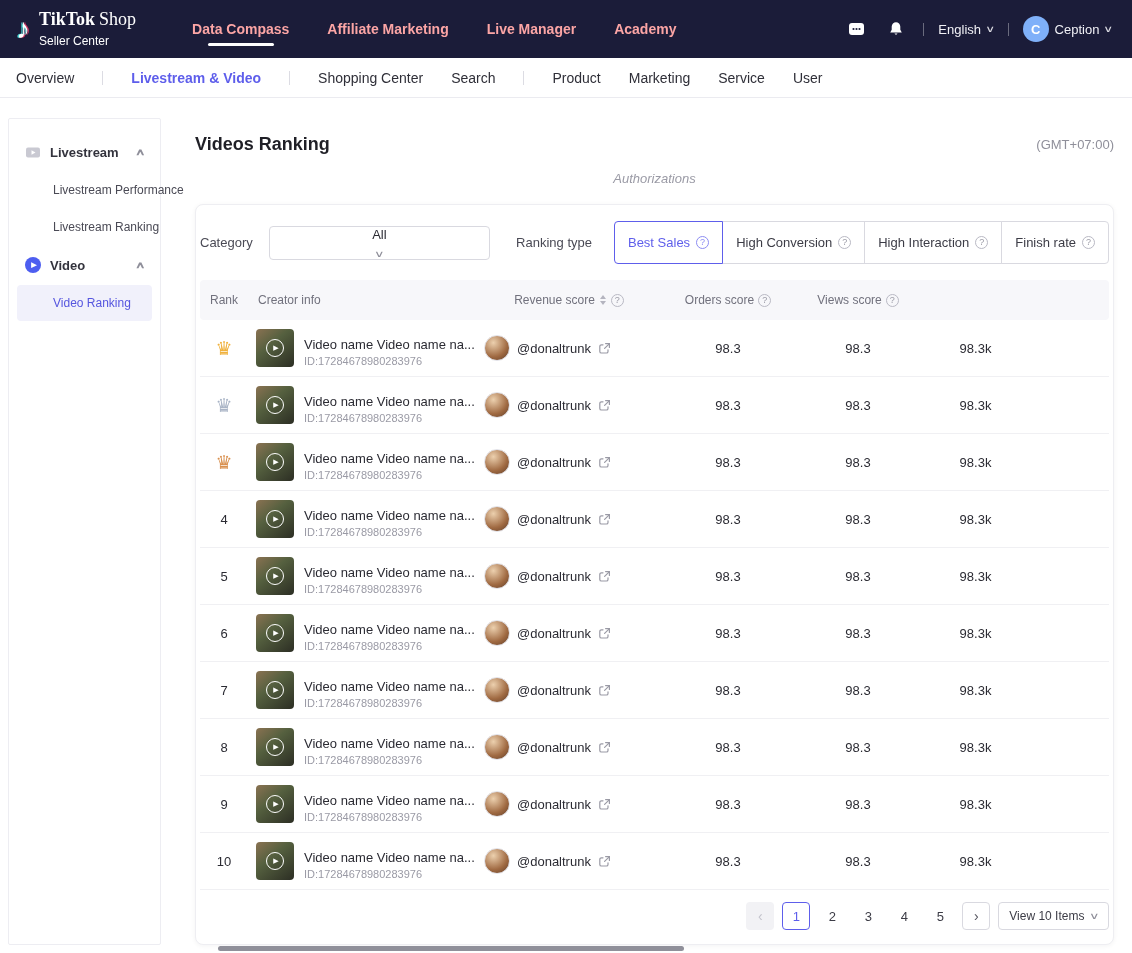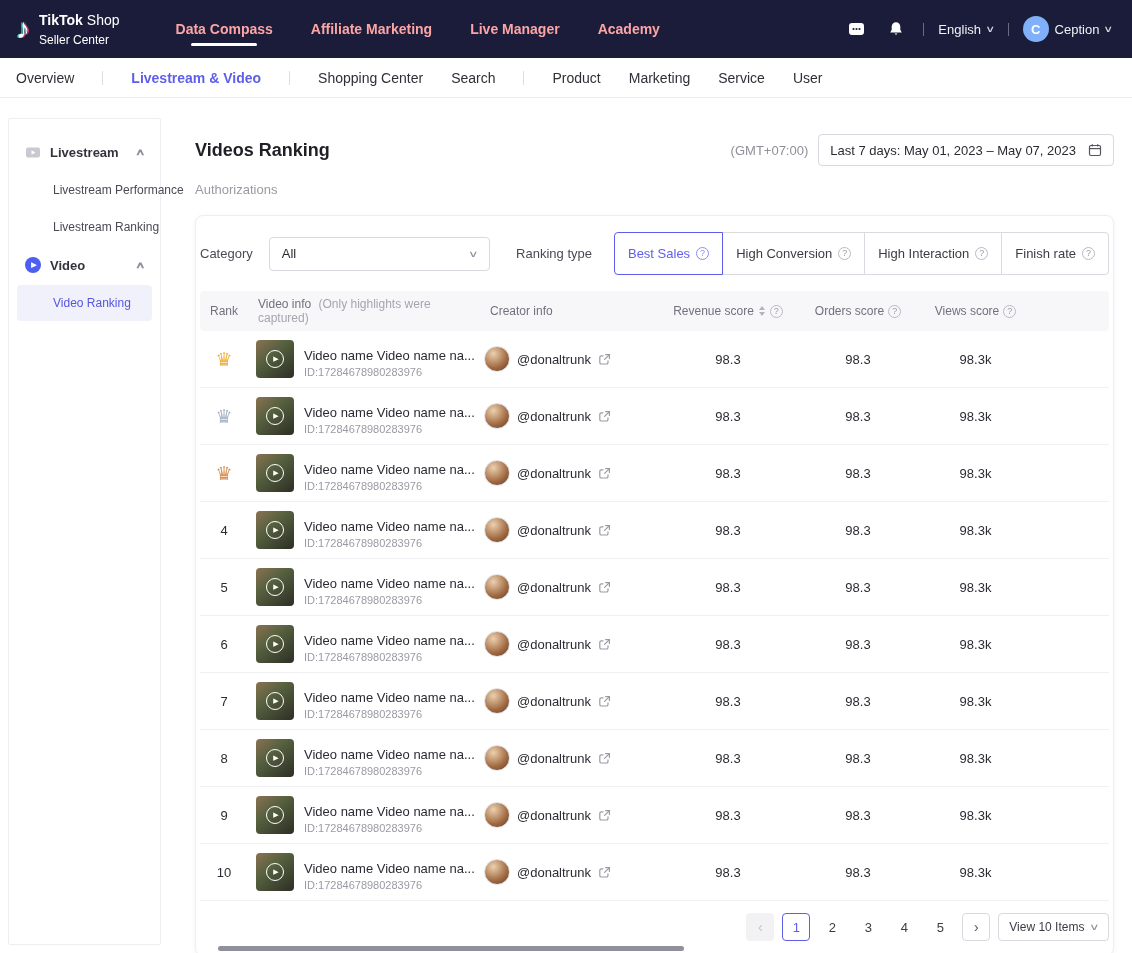--- a/index.html
+++ b/index.html
@@ -6,21 +6,21 @@
   html,body { margin:0; padding:0; }
   body {
     width:1132px; height:953px; overflow:hidden; position:relative;
     font-family:"Liberation Sans", sans-serif; background:#fff; color:#2b2b33;
   }
   
   .topnav { height:58px; background:#1b1c39; display:flex; align-items:center; padding:0 20px 0 16px; }
   .brand { display:flex; align-items:center; gap:9px; color:#fff; }
   .logo-note { font-size:28px; line-height:1; text-shadow:-1.5px 0 0 rgba(80,245,240,.85), 1.5px 0 0 rgba(255,60,110,.8); }
   .brand-text { line-height:1.2; }
-  .brand-line1 { font-size:14px; }
+  .brand-line1 { font-size:18px;font-family:Liberation Serif, serif; }
   .brand-name { font-weight:700; }
   .brand-suffix { font-weight:300; margin-left:4px; }
   .brand-sub { font-size:12px; font-weight:300; }
   .topnav-items { display:flex; gap:38px; margin-left:56px; }
   .topnav-item { color:#fca5a5; font-size:14px; font-weight:600; position:relative; cursor:pointer; white-space:nowrap; }
   .topnav-item.active::after { content:""; position:absolute; left:16%; right:16%; bottom:-9px; height:3px; border-radius:2px; background:#fff; }
   .topnav-right { margin-left:auto; display:flex; align-items:center; gap:14px; color:#fff; }
   .icon-btn { width:26px; height:26px; display:flex; align-items:center; justify-content:center; cursor:pointer; }
   .vdiv { width:1px; height:13px; background:rgba(255,255,255,.35); }
   .lang, .userwrap { display:flex; align-items:center; gap:6px; font-size:13px; color:#f0f0f5; cursor:pointer; white-space:nowrap; }
@@ -40,27 +40,27 @@
   .sitem.active { background:#f1f1fb; color:#5656df; }
   .video-icon { width:16px; height:16px; border-radius:50%; background:#4d5ef0; color:#fff; display:flex; align-items:center; justify-content:center; font-size:7px; padding-left:2px; flex:none; }
   .live-icon { display:flex; flex:none; }
   
   .main { flex:1; padding:16px 18px 0 34px; min-width:0; }
   .title-row { display:flex; align-items:center; }
   .page-title { font-size:18px; font-weight:700; color:#1f1f26;text-align:right; }
   .title-right { margin-left:auto; display:flex; align-items:center; gap:10px; }
   .gmt { font-size:13px; color:#8f8f9a; }
   .datebox { height:32px; border:1px solid #d9d9e0; border-radius:4px; display:flex; align-items:center; gap:12px; padding:0 11px; font-size:13px; color:#2b2b33; cursor:pointer; background:#fff; }
-  .auth-row { display:flex; justify-content:flex-start; margin-top:16px; }
+  .auth-row { display:flex; justify-content:center; margin-top:16px;font-style:italic; }
   .auth-link { font-size:13px; color:#9a9aa5; cursor:pointer; }
   .card { margin-top:18px; border:1px solid #eeeef2; border-radius:8px; background:#fff; box-shadow:0 1px 5px rgba(20,20,40,.05); padding:16px 4px 14px; }
   
   .filter-row { display:flex; align-items:center; margin-bottom:16px; }
   .flabel { font-size:13px; color:#4a4a55; white-space:nowrap; }
-  .select { width:232px; height:34px; border:1px solid #d9d9e0; border-radius:4px; display:flex; align-items:center; justify-content:space-between; padding:0 12px; font-size:13px; margin-left:16px; cursor:pointer; background:#fff; }
+  .select { width:232px; height:34px; border:1px solid #d9d9e0; border-radius:4px; display:flex; align-items:center; justify-content:space-between; padding:0 12px; font-size:13px; margin-left:16px; cursor:pointer; background:#fff;flex-direction:column; }
   .sel-chev { font-size:9px; color:#8f8f9a; transform:scaleX(1.6); }
   .rt-label { margin-left:26px; }
   .segs { display:flex; margin-left:22px; }
   .seg { height:43px; padding:0 13px; display:flex; align-items:center; gap:6px; font-size:13px; color:#3c3c46; border:1px solid #d9d9e0; background:#fff; margin-left:-1px; cursor:pointer; white-space:nowrap; }
   .seg:first-child { border-radius:4px 0 0 4px; margin-left:0; }
   .seg:last-child { border-radius:0 4px 4px 0; }
   .seg.active { color:#5e5eeb; border-color:#5e5eeb; position:relative; z-index:2; }
   .qico { width:13px; height:13px; border:1px solid #b9b9c4; border-radius:50%; color:#9a9aa5; font-size:9px; display:inline-flex; align-items:center; justify-content:center; line-height:1; flex:none; }
   .seg.active .qico { border-color:#8d8df2; color:#8d8df2; }
   
@@ -184,31 +184,20 @@
     </div>
     <div class="sitem active">Video Ranking</div>
   </div>
 
   <div class="main">
 
     <div class="title-row">
       <span class="page-title">Videos Ranking</span>
       <span class="title-right">
         <span class="gmt">(GMT+07:00)</span>
-        <span class="datebox">
-          <span>Last 7 days: May 01, 2023  –  May 07, 2023</span>
-          <span style="display:flex;">
-            <svg width="14" height="14" viewBox="0 0 14 14">
-                <rect x="1.5" y="2.5" width="11" height="10" rx="1.5" fill="none" stroke="#55555f" stroke-width="1.2"></rect>
-                <line x1="1.5" y1="5.6" x2="12.5" y2="5.6" stroke="#55555f" stroke-width="1.2"></line>
-                <line x1="4.3" y1="1.2" x2="4.3" y2="3.6" stroke="#55555f" stroke-width="1.2"></line>
-                <line x1="9.7" y1="1.2" x2="9.7" y2="3.6" stroke="#55555f" stroke-width="1.2"></line>
-              </svg>
-          </span>
-        </span>
       </span>
     </div>
 
     <div class="auth-row">
       <span class="auth-link">Authorizations</span>
     </div>
 
     <div class="card">
 
       <div class="filter-row">
@@ -233,24 +222,20 @@
           </span>
           <span class="seg">
             <span>Finish rate</span>
             <span class="qico">?</span>
           </span>
         </span>
       </div>
 
       <div class="grid thead">
         <div class="th center">Rank</div>
-        <div class="th">
-          <span>Video info</span>
-          <span class="th-video-note">(Only highlights were captured)</span>
-        </div>
         <div class="th">Creator info</div>
         <div class="th center">
           <span class="th-flex">
             <span>Revenue score</span>
             <span class="sorts">
                 <i class="up"></i>
                 <i class="down"></i>
               </span>
             <span class="qico">?</span>
           </span>

